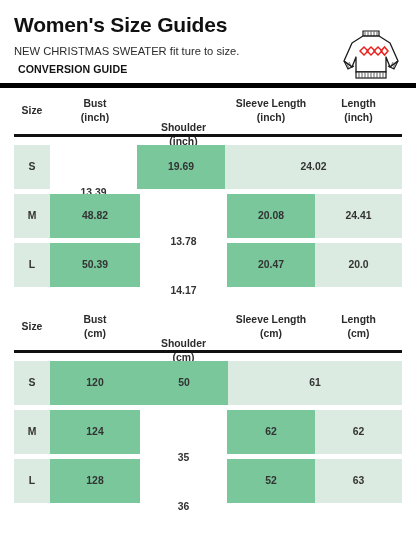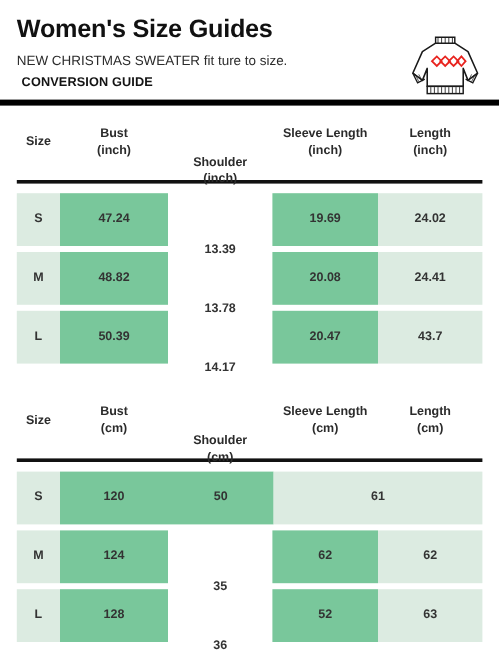--- a/index.html
+++ b/index.html
@@ -82,21 +82,21 @@
   
   .table {
     padding: 0 14px;
     box-sizing: border-box;
   }
   .row {
     display: flex;
     width: 100%;
   }
   .head-row {
-    height: 62px;
+    height: 46px;
     align-items: center;
   }
   .data-row {
     height: 44px;
     align-items: stretch;
     margin-bottom: 5px;
   }
   .cell {
     display: flex;
     align-items: center;
@@ -226,38 +226,37 @@
       </div>
     </div>
   </div>
 
   <div class="rule-inset"></div>
   <div class="spacer-8"></div>
 
   <div class="table">
     <div class="row data-row">
       <div class="cell data-cell c-size tint-light">S</div>
-      <div class="cell data-cell c-bust tint-dark">47.24</div>
       <div class="cell data-cell c-should tint-light">13.39</div>
       <div class="cell data-cell c-sleeve tint-dark">19.69</div>
       <div class="cell data-cell c-length tint-light">24.02</div>
     </div>
     <div class="row data-row">
       <div class="cell data-cell c-size tint-light">M</div>
       <div class="cell data-cell c-bust tint-dark">48.82</div>
       <div class="cell data-cell c-should tint-light">13.78</div>
       <div class="cell data-cell c-sleeve tint-dark">20.08</div>
       <div class="cell data-cell c-length tint-light">24.41</div>
     </div>
     <div class="row data-row">
       <div class="cell data-cell c-size tint-light">L</div>
       <div class="cell data-cell c-bust tint-dark">50.39</div>
       <div class="cell data-cell c-should tint-light">14.17</div>
       <div class="cell data-cell c-sleeve tint-dark">20.47</div>
-      <div class="cell data-cell c-length tint-light">43.7</div>
+      <div class="cell data-cell c-length tint-light">20.0</div>
     </div>
   </div>
 
   <div class="spacer-12"></div>
 
   <div class="table">
     <div class="row head-row">
       <div class="cell head-cell c-size">
         <span>Size</span>
       </div>

